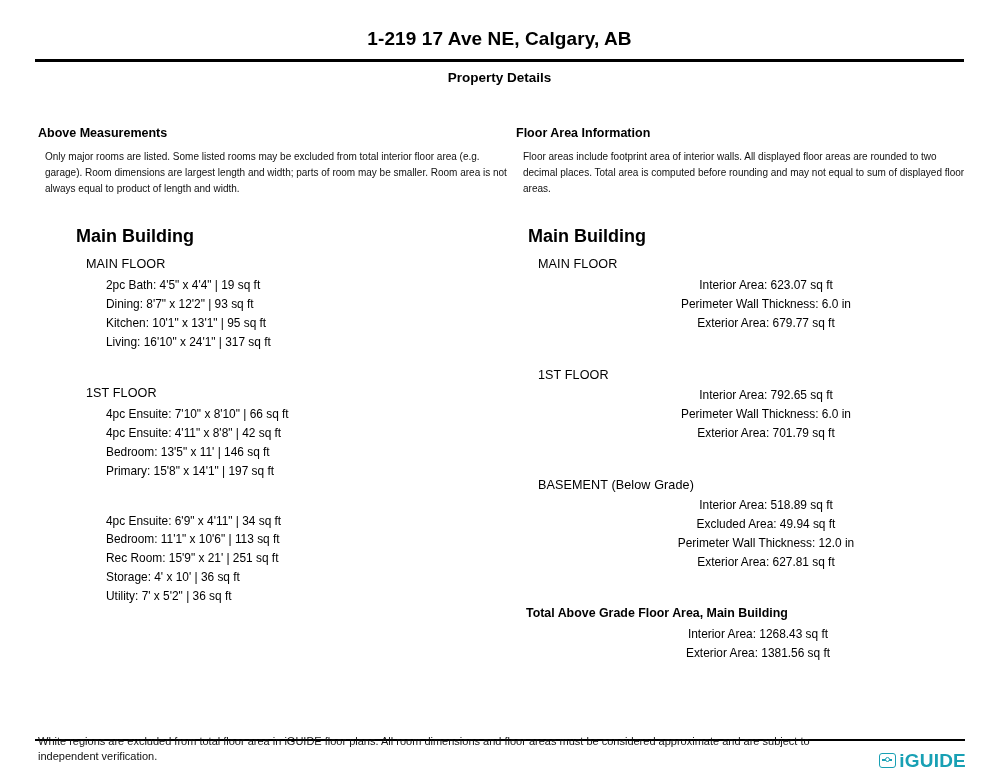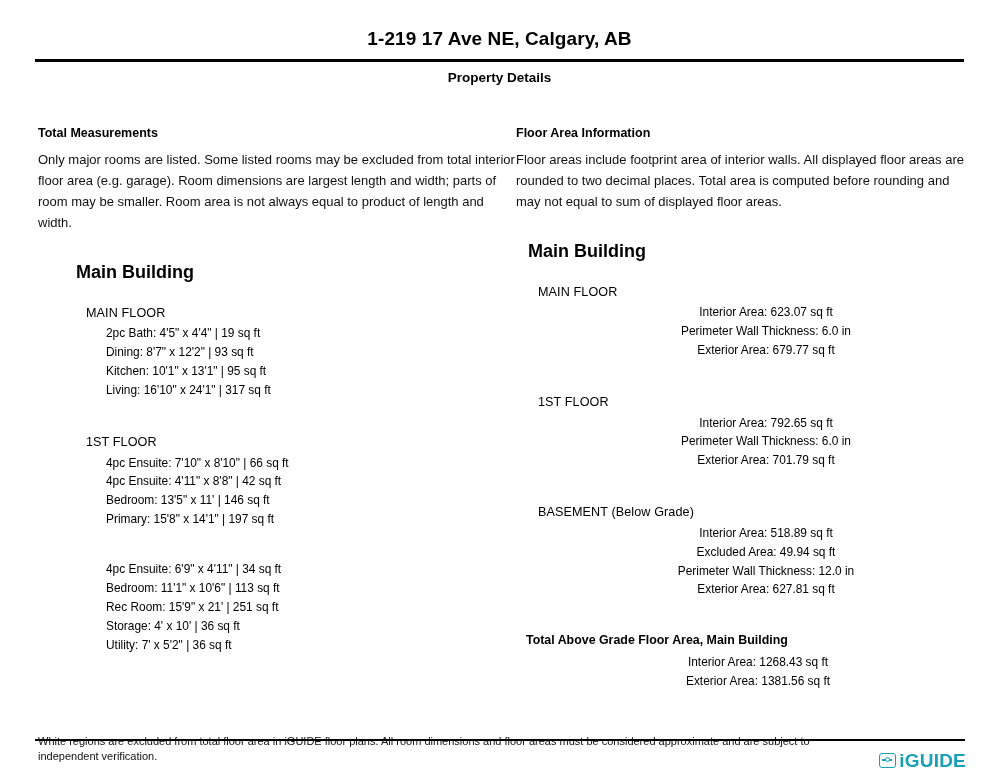--- a/index.html
+++ b/index.html
@@ -56,40 +56,40 @@
   .col-left  { width: 478px; flex: none; }
   .col-right { width: 460px; flex: none; margin-left: 0; }
 
   .section-head {
     font-size: 12.5px;
     font-weight: bold;
     margin: 0 0 7px 0;
     line-height: 1.25;
   }
   .blurb {
-    font-size: 13px;
+    font-size: 10px;
     line-height: 1.62;
-    margin: 0;
+    margin: 7px;
     color: #111;
   }
   .blurb-right { max-width: 458px; }
 
   
   .tree {
     margin-top: 22px;
   }
   .tree-right { margin-top: 22px; }
 
   .bld-name {
     font-size: 18px;
     font-weight: bold;
     margin-left: 38px;
     line-height: 1.9;
   }
-  .floor-group { margin-top: 13px; }
+  .floor-group { margin-top: 0; }
   .floor-group + .floor-group { margin-top: 31px; }
 
   .floor-name {
     font-size: 12.6px;
     margin-left: 48px;
     line-height: 1.78;
     letter-spacing: 0.1px;
   }
   .entry {
     font-size: 11.9px;
@@ -176,21 +176,21 @@
 
 <div class="page">
 
   <h1 class="doc-title">1-219 17 Ave NE, Calgary, AB</h1>
   <div class="title-rule"></div>
   <div class="doc-subtitle">Property Details</div>
 
   <div class="columns">
 
     <div class="col-left">
-      <div class="section-head">Total Measurements</div>
+      <div class="section-head">Above Measurements</div>
       <p class="blurb">Only major rooms are listed. Some listed rooms may be excluded from total interior floor area (e.g. garage). Room dimensions are largest length and width; parts of room may be smaller. Room area is not always equal to product of length and width.</p>
 
       <div class="tree">
         <div class="bld-name">Main Building</div>
 
         <div class="floor-group">
           <div class="floor-name">MAIN FLOOR</div>
           <div class="entry">2pc Bath: 4'5" x 4'4" | 19 sq ft</div>
           <div class="entry">Dining: 8'7" x 12'2" | 93 sq ft</div>
           <div class="entry">Kitchen: 10'1" x 13'1" | 95 sq ft</div>

